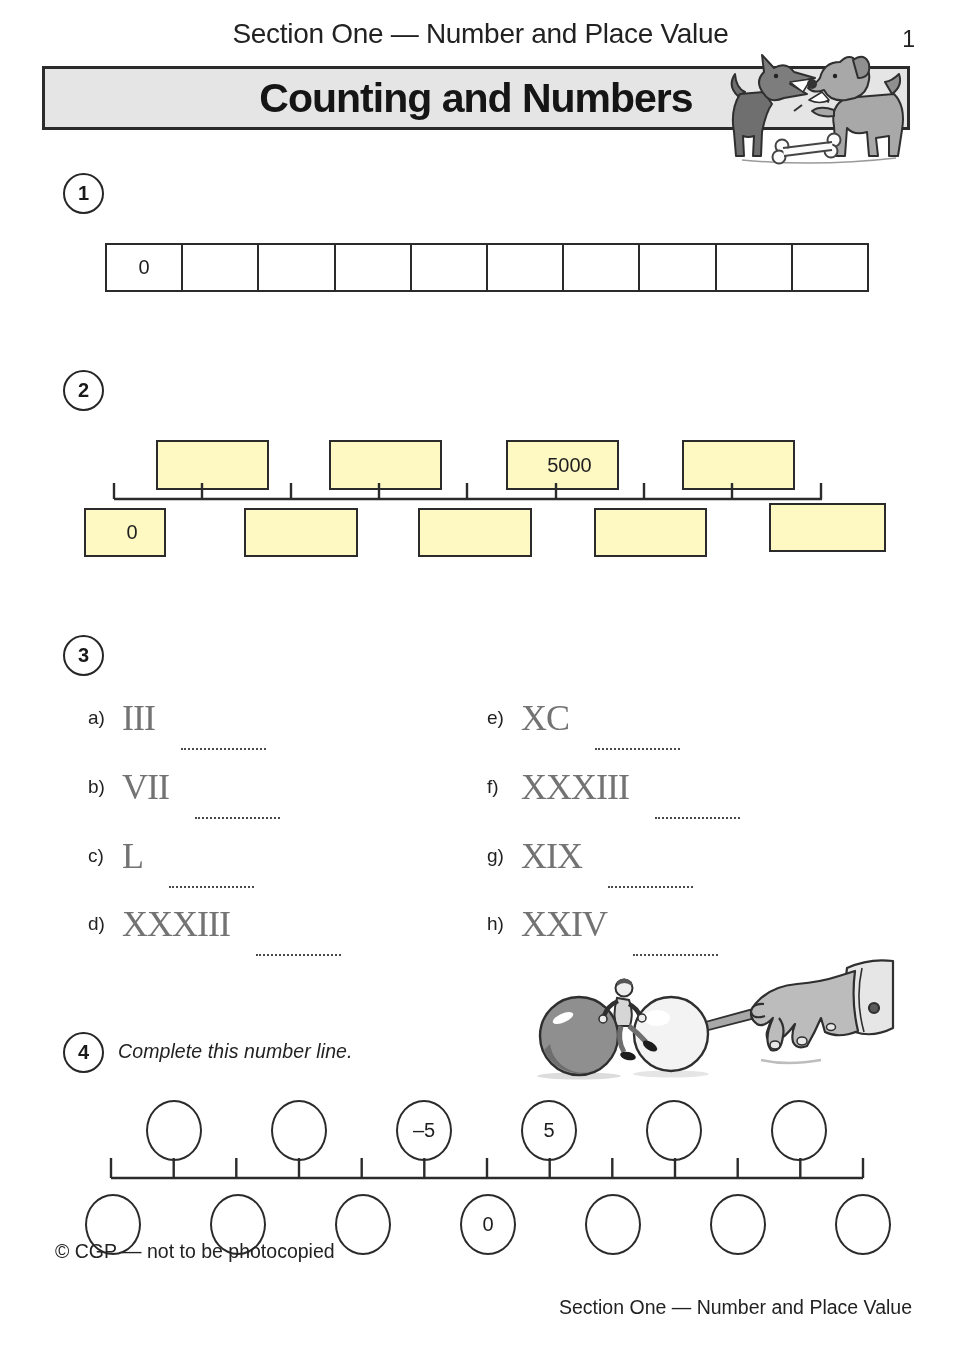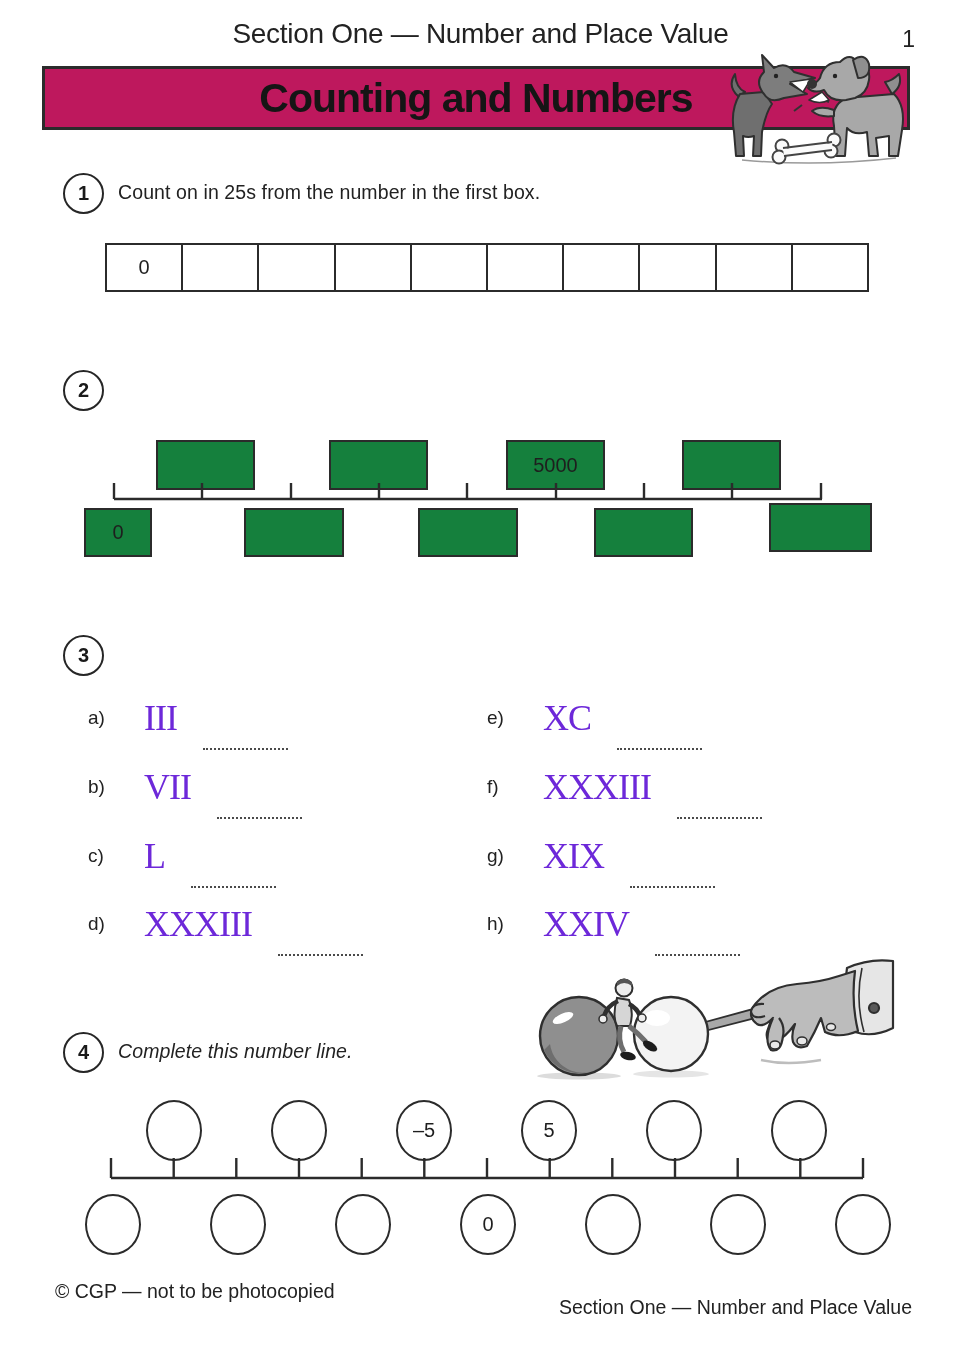--- a/index.html
+++ b/index.html
@@ -10,21 +10,21 @@
   .abs{position:absolute;}
 
   
   .section-header{
     left:0; top:18px; width:961px; text-align:center;
     font-size:28px; color:#222; letter-spacing:-0.3px;
   }
   .page-number{ right:46px; top:26px; font-size:23px; color:#222;}
   .title-box{
     left:42px; top:66px; width:862px; height:58px;
-    border:3px solid #2b2b2b; background:#be185d;
+    border:3px solid #2b2b2b; background:#e5e5e5;
     display:flex; align-items:center; justify-content:center;
   }
   .title-box .title{
     font-size:41px; font-weight:bold; letter-spacing:-1px; color:#151515;
   }
   .dogs{ left:726px; top:48px; }
 
   
   .q-badge{
     width:37px; height:37px; border:2.6px solid #262626; border-radius:50%;
@@ -39,47 +39,47 @@
     border:2.4px solid #2b2b2b; display:flex; background:#fff;
   }
   .q1-cell{
     flex:1; border-right:2.2px solid #2b2b2b;
     display:flex; align-items:center; justify-content:center; font-size:20px;
   }
   .q1-cell:last-child{ border-right:none; }
 
   
   .ans-box{
-    position:absolute; border:2.4px solid #2b2b2b; background:#15803d;
-    display:flex; align-items:center; justify-content:center; font-size:20px;
+    position:absolute; border:2.4px solid #2b2b2b; background:#fef9c3;
+    display:flex; align-items:center; justify-content:center; font-size:20px;padding-left:14px;
   }
 
   
   .roman-item{ position:absolute; display:flex; align-items:flex-start; }
   .item-label{ width:34px; font-size:19px; margin-top:7px; color:#222;}
   .numeral{
     font-family:"Liberation Serif", serif; font-size:36px; line-height:36px;
-    letter-spacing:-1px; color:#6d28d9;margin-left:22px;
+    letter-spacing:-1px; color:#737373;
   }
   .dots{
     width:85px; height:48px; margin-left:26px;
     border-bottom:2.5px dotted #4a4a4a;
   }
 
   
   .ans-ellipse{
     position:absolute; width:52px; height:57px;
     border:2.4px solid #2b2b2b; border-radius:50%; background:#fff;
     display:flex; align-items:center; justify-content:center; font-size:20px;
   }
 
   .numline{ position:absolute; }
 
   
-  .footer-left{ left:55px; top:1280px; font-size:19.5px; color:#222;}
+  .footer-left{ left:55px; top:1240px; font-size:19.5px; color:#222;}
   .footer-right{ right:49px; top:1296px; font-size:19.5px; color:#222;}
 </style>
 </head>
 <body>
 
 <div class="page">
 
   <div class="abs section-header">Section One — Number and Place Value</div>
   <div class="abs page-number">1</div>
 
@@ -118,21 +118,20 @@
       <circle cx="108" cy="92" r="6.5"></circle>
         <circle cx="105" cy="103" r="6.5"></circle>
       <path d="M57,101 L106,95 L107,101 L58,108 Z" stroke="none"></path>
       <path d="M57,100 L106,94 M58,108 L106,102" fill="none"></path>
     </g>
   </svg>
 
   <div class="abs q-badge" style="left:63px; top:173px;">
     <span>1</span>
   </div>
-  <div class="abs q-prompt" style="left:118px; top:181px;">Count on in 25s from the number in the first box.</div>
 
   <div class="abs q1-strip">
     <div class="q1-cell">0</div>
     <div class="q1-cell"></div>
     <div class="q1-cell"></div>
     <div class="q1-cell"></div>
     <div class="q1-cell"></div>
     <div class="q1-cell"></div>
     <div class="q1-cell"></div>
     <div class="q1-cell"></div>

